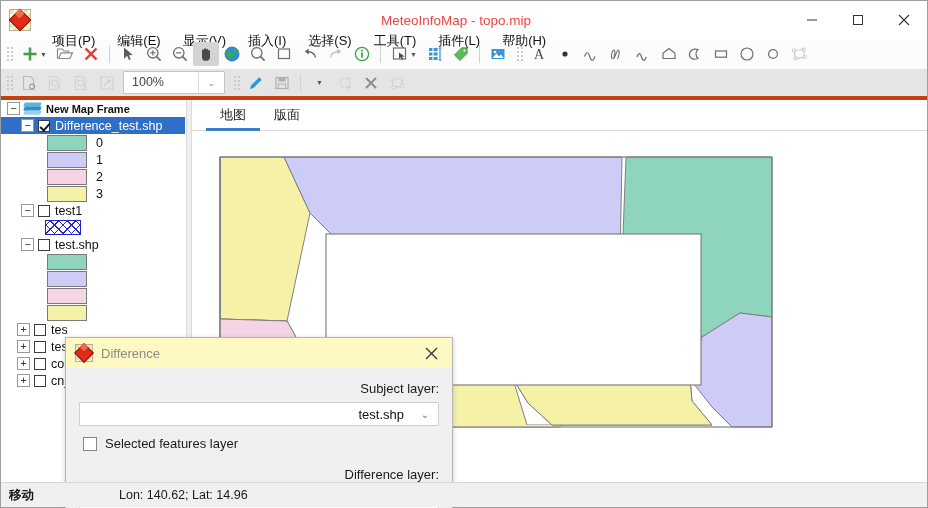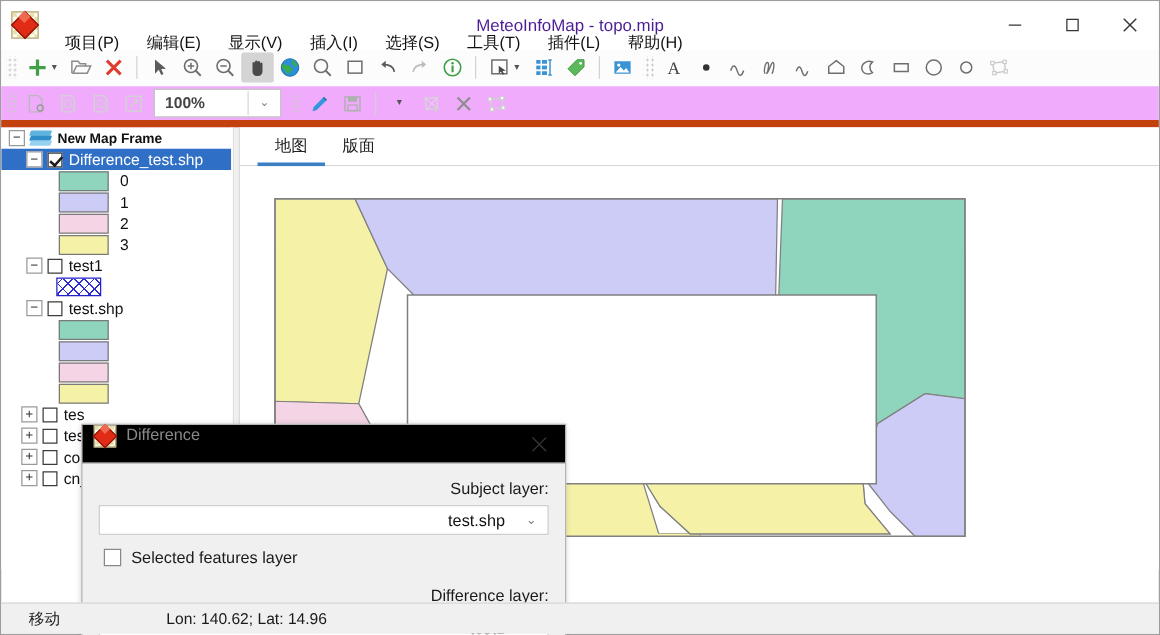--- a/index.html
+++ b/index.html
@@ -29,42 +29,42 @@
     border:1px solid #b9b08a;box-sizing:border-box;
   }
   .applogo .di{
     position:absolute;left:3px;top:3px;width:14px;height:14px;
     background:#e02c17;transform:rotate(45deg);border:1px solid #8f1409;
   }
   .applogo .di2{
     position:absolute;left:7px;top:1px;width:7px;height:7px;
     background:#f06a50;transform:rotate(45deg);
   }
-  .menu{display:flex;align-items:center;height:100%;margin-top:28px;}
+  .menu{display:flex;align-items:flex-end;height:100%;margin-top:28px;}
   .menu-item{
     padding:3px 11px;font-size:13px;color:#111;cursor:default;white-space:nowrap;
   }
   .wintitle{
     position:absolute;left:0;right:16px;top:0;height:38px;
     display:flex;align-items:center;justify-content:center;
-    font-size:13.5px;color:#4c1d95;pointer-events:none;
+    font-size:13.5px;color:#ef4444;pointer-events:none;
   }
   .wbtns{position:absolute;right:0;top:0;height:38px;display:flex;align-items:stretch;}
   .wbtn{
     width:46px;display:flex;align-items:center;justify-content:center;
     color:#333;font-size:15px;cursor:default;
   }
   .wbtn svg{display:block;}
 
   
   .toolbar{
     height:28px;display:flex;align-items:center;background:#fcfcfc;
     border-bottom:1px solid #fcfcfc;
   }
-  .toolbar.row2{height:27px;background:#f0abfc;border-bottom:6px solid #c2410c;font-weight:bold;}
+  .toolbar.row2{height:27px;background:#e5e5e5;border-bottom:4px solid #c2410c;}
   .grip{
     width:9px;height:18px;margin:0 2px 0 4px;flex:0 0 auto;
     background-image:radial-gradient(circle,#c8c8c8 1px,transparent 1.1px);
     background-size:4px 4px;background-position:1px 1px;opacity:.9;
   }
   .tbtn{
     width:26px;height:24px;display:flex;align-items:center;justify-content:center;
     flex:0 0 auto;cursor:default;border-radius:2px;position:relative;
   }
   .tbtn.active{background:#d4d4d4;}
@@ -134,31 +134,31 @@
     content:"";position:absolute;left:0;right:0;bottom:-1px;height:3px;background:#3b7fc4;
   }
   .mapcanvas{flex:1 1 auto;position:relative;background:#ffffff;overflow:hidden;}
   .mapsvg{position:absolute;left:0;top:0;}
 
   
   .status{
     position:absolute;left:0;right:0;bottom:0;height:24px;background:#f0f0f0;
     border-top:1px solid #d6d6d6;display:flex;align-items:center;font-size:12.5px;color:#1a1a1a;
   }
-  .status .cell1{width:110px;padding-left:22px;}
+  .status .cell1{width:110px;padding-left:8px;font-weight:bold;}
   .status .cell2{}
 
   
   .dialog{
     position:absolute;left:64px;top:237px;width:388px;height:246px;
     background:#f0f0f0;border:1px solid #b5b5b5;box-sizing:border-box;
     box-shadow:0 1px 5px rgba(0,0,0,.20);
   }
   .dlgtitle{
-    height:30px;background:#000000;display:flex;align-items:flex-start;
+    height:30px;background:#fef9c3;display:flex;align-items:center;
     border-bottom:1px solid #ececec;
   }
   .dlgicon{width:18px;height:18px;margin:0 8px 0 9px;position:relative;flex:0 0 auto;}
   .dlgicon .chk{
     position:absolute;inset:0;
     background:
       linear-gradient(45deg,#fff 25%,transparent 25%,transparent 75%,#fff 75%) 0 0/6px 6px,
       linear-gradient(45deg,#fff 25%,transparent 25%,transparent 75%,#fff 75%) 3px 3px/6px 6px,
       #e8e0a8;
     border:1px solid #b9b08a;box-sizing:border-box;

